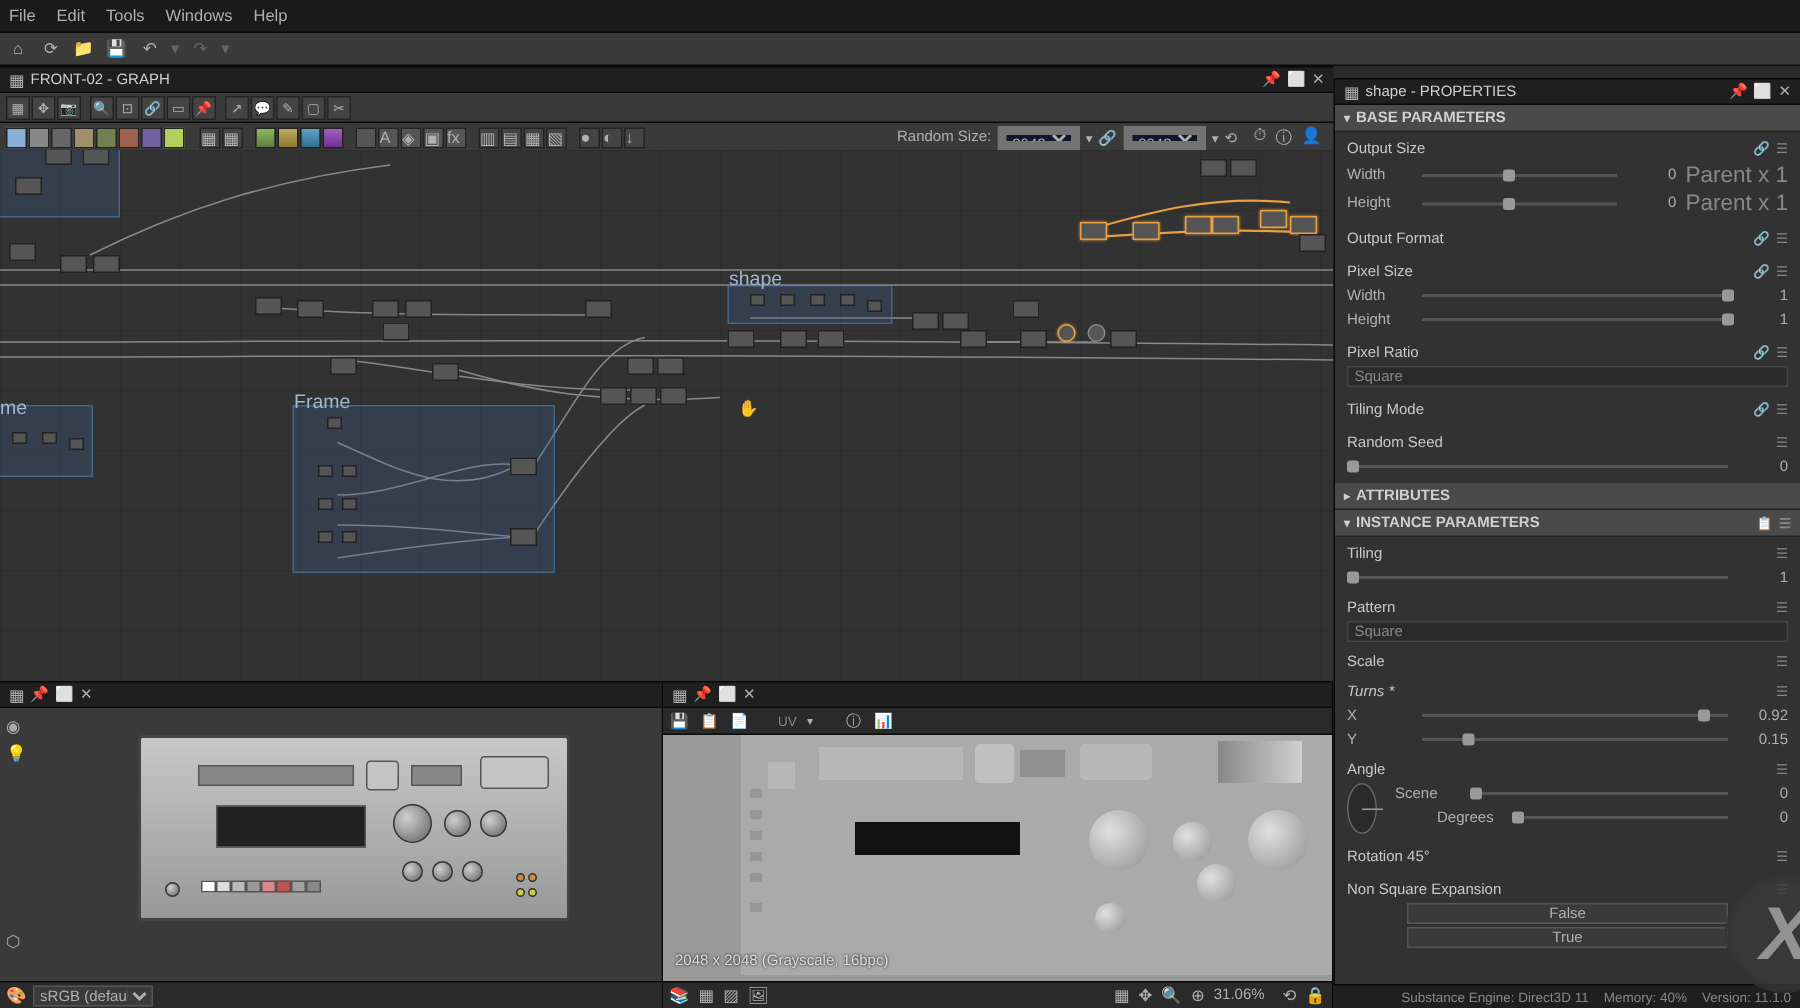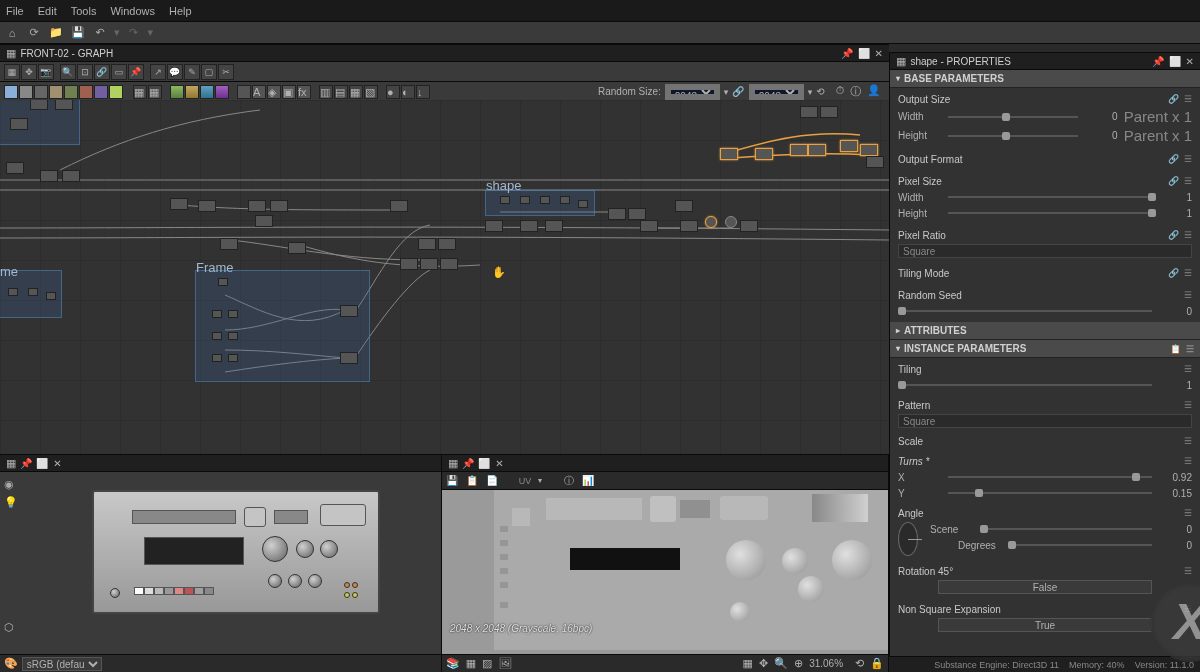--- a/index.html
+++ b/index.html
@@ -67,21 +67,21 @@
 .device .panel { position: absolute; background: #888; border: 1px solid #555; }
 .knob { position: absolute; border-radius: 50%; background: radial-gradient(circle at 35% 35%, #d0d0d0, #606060); border: 1px solid #333; }
 .swatch-row { position: absolute; display: flex; gap: 0; }
 .swatch-row .sw { width: 10px; height: 8px; border: 1px solid #555; }
 
 
 .panel-2d { position: absolute; left: 442px; top: 454px; width: 447px; height: 218px; display: flex; flex-direction: column; border-right: 1px solid #0a0a0a; }
 .panel-2d .toolbar { height: 18px; background: #2a2a2a; display: flex; align-items: center; gap: 6px; padding: 0 4px; border-bottom: 1px solid #0a0a0a; }
 .panel-2d .toolbar .icon { width: 14px; height: 14px; display: flex; align-items: center; justify-content: center; cursor: pointer; font-size: 10px; }
 .panel-2d .viewport { flex: 1; background: #9a9a9a; position: relative; overflow: hidden; }
-.panel-2d .info { position: absolute; left: 8px; bottom: 20px; color: #ddd; font-size: 10px; text-shadow: 0 0 2px #000; font-style: italic; }
+.panel-2d .info { position: absolute; left: 8px; bottom: 8px; color: #ddd; font-size: 10px; text-shadow: 0 0 2px #000; }
 .panel-2d .bottom-bar { height: 18px; background: #2a2a2a; display: flex; align-items: center; padding: 0 4px; gap: 6px; border-top: 1px solid #0a0a0a; }
 .panel-2d .bottom-bar .zoom { margin-left: auto; font-size: 10px; margin-right: 6px; }
 
 
 .properties { position: absolute; right: 0; top: 52px; width: 311px; height: 620px; background: #323232; display: flex; flex-direction: column; border-left: 1px solid #0a0a0a; overflow: hidden; }
 .prop-header { background: #4a4a4a; padding: 3px 6px; font-size: 10px; font-weight: bold; color: #d0d0d0; border-bottom: 1px solid #222; display: flex; align-items: center; gap: 4px; cursor: pointer; }
 .prop-header .chev { font-size: 8px; }
 .prop-body { padding: 4px 8px; display: flex; flex-direction: column; gap: 2px; }
 .prop-row { display: flex; align-items: center; gap: 6px; font-size: 10px; min-height: 14px; }
 .prop-label { color: #b0b0b0; min-width: 40px; }
@@ -604,29 +604,29 @@
         </div>
       </div>
     </div>
 
     <div class="prop-row" style="margin-top:6px;">
         <span class="prop-label bold">Rotation 45°</span>
         <span class="prop-icons">
           <span>☰</span>
         </span>
       </div>
-    <div class="prop-row">
-        <div class="prop-button">False</div>
-      </div>
-
     <div class="prop-row" style="margin-top:6px;">
         <span class="prop-label bold">Non Square Expansion</span>
         <span class="prop-icons">
           <span>☰</span>
         </span>
+      </div>
+
+    <div class="prop-row">
+        <div class="prop-button">False</div>
       </div>
     <div class="prop-row">
         <div class="prop-button">True</div>
       </div>
 
   </div>
 
 </div>
 
 <div class="status-bar">

